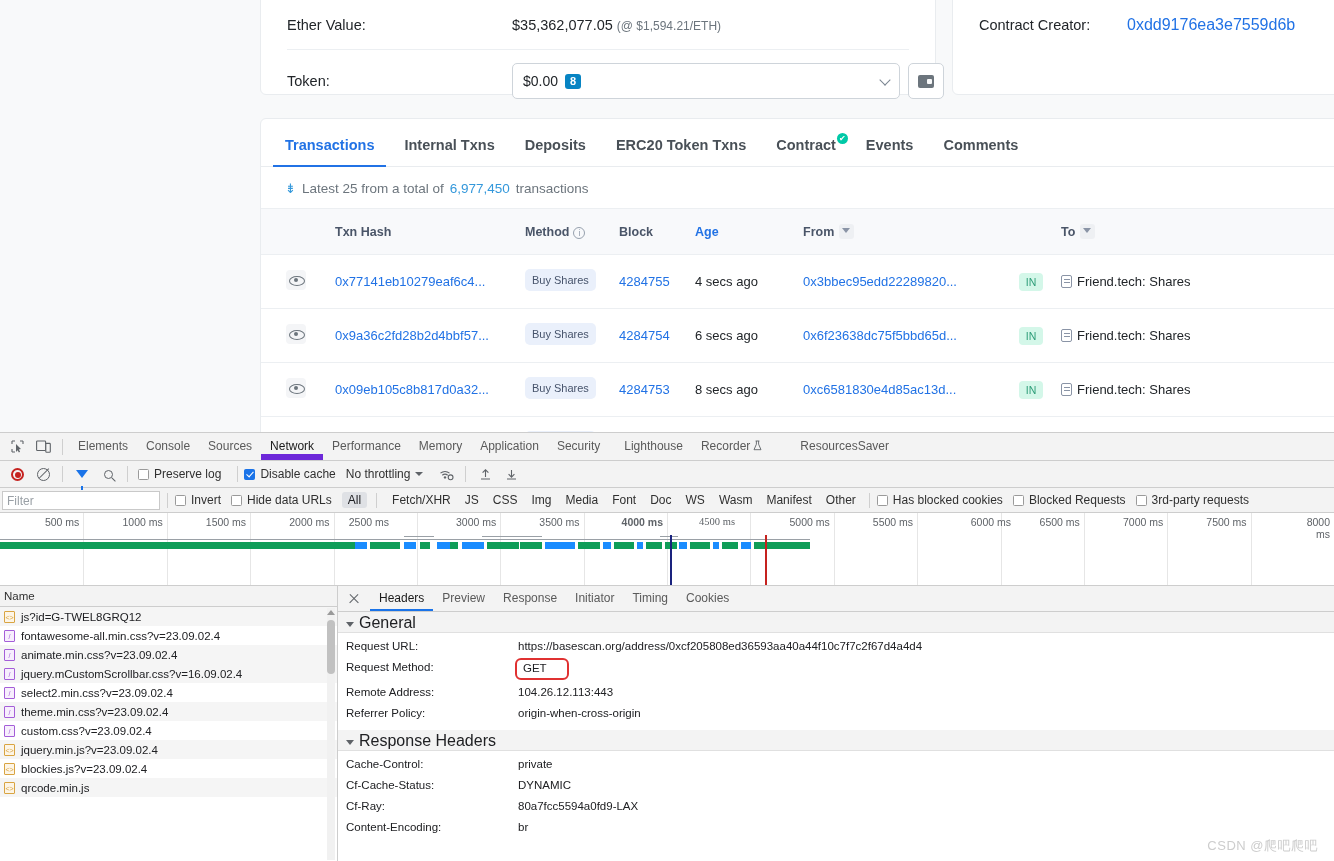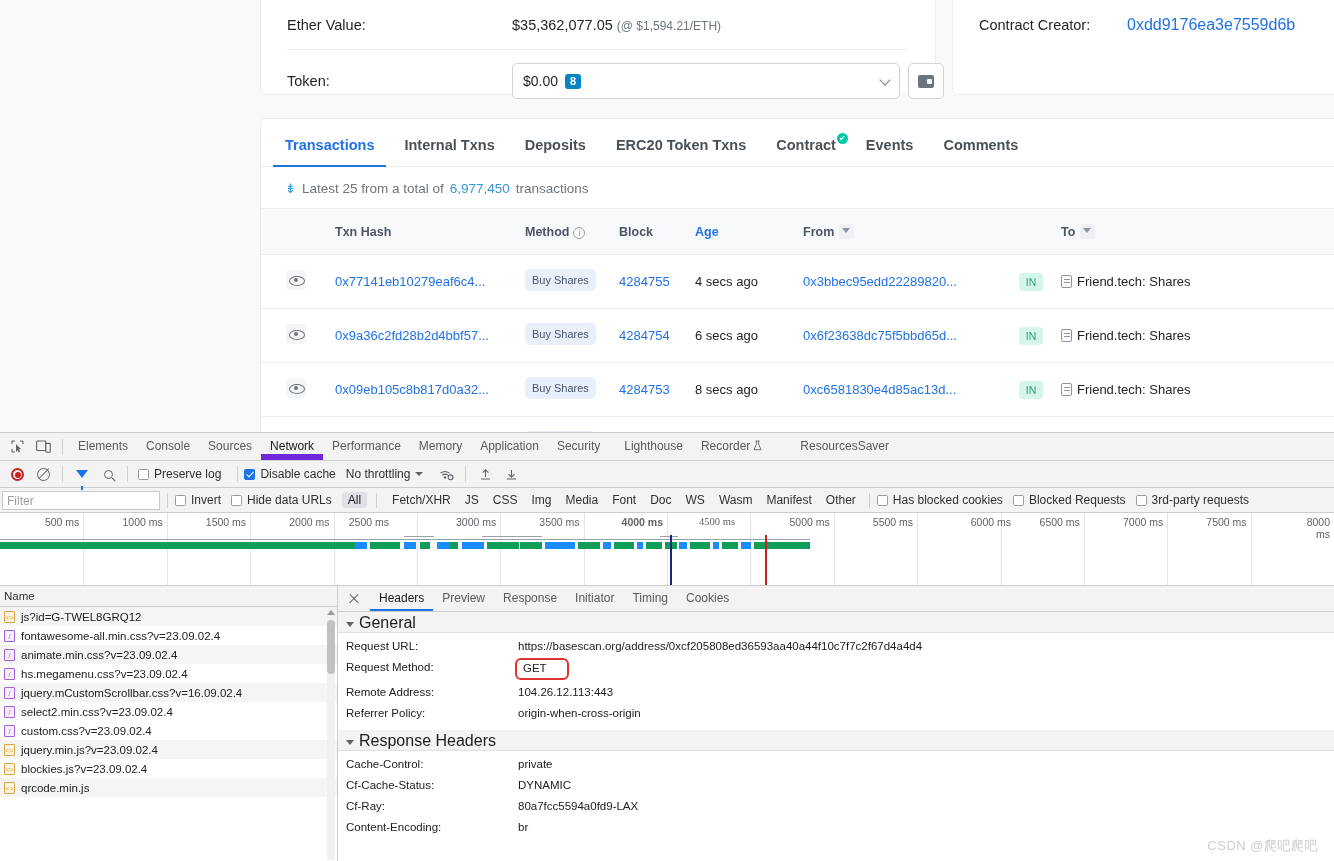--- a/index.html
+++ b/index.html
@@ -708,31 +708,31 @@
             <span>js?id=G-TWEL8GRQ12</span>
           </div>
           <div class="net-row">
             <span class="ft-ico ft-css">/</span>
             <span>fontawesome-all.min.css?v=23.09.02.4</span>
           </div>
           <div class="net-row odd">
             <span class="ft-ico ft-css">/</span>
             <span>animate.min.css?v=23.09.02.4</span>
           </div>
-          <div class="net-row">
-            <span class="ft-ico ft-css">/</span>
-            <span>hs.megamenu.css?v=23.09.02.4</span>
-          </div>
           <div class="net-row odd">
             <span class="ft-ico ft-css">/</span>
             <span>jquery.mCustomScrollbar.css?v=16.09.02.4</span>
           </div>
           <div class="net-row">
             <span class="ft-ico ft-css">/</span>
             <span>select2.min.css?v=23.09.02.4</span>
+          </div>
+          <div class="net-row odd">
+            <span class="ft-ico ft-css">/</span>
+            <span>theme.min.css?v=23.09.02.4</span>
           </div>
           <div class="net-row">
             <span class="ft-ico ft-css">/</span>
             <span>custom.css?v=23.09.02.4</span>
           </div>
           <div class="net-row odd">
             <span class="ft-ico ft-js">&lt;&gt;</span>
             <span>jquery.min.js?v=23.09.02.4</span>
           </div>
           <div class="net-row">

